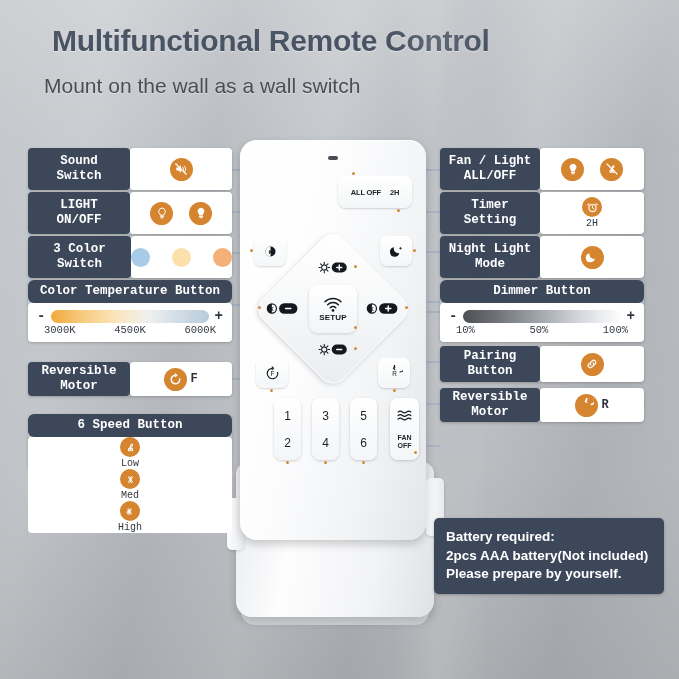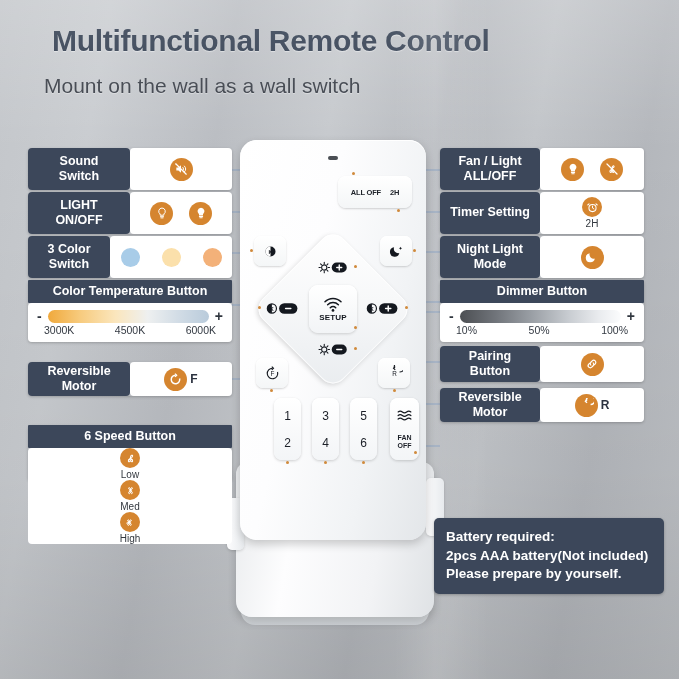--- a/index.html
+++ b/index.html
@@ -32,35 +32,35 @@
   }
   .subtitle{
     position:absolute;left:44px;top:74px;
     font-size:21px;color:#3a3f48;font-weight:normal;
     text-shadow:0 1px 1px rgba(255,255,255,.4);
   }
 
   
   .card{position:absolute;display:flex;align-items:stretch;
         border-radius:4px;z-index:6;
-        box-shadow:0 1px 3px rgba(0,0,0,.22);}
+        box-shadow:0 1px 3px rgba(0,0,0,.22);font-family:Liberation Mono, monospace;}
   .card .lbl{
     background:#3c475a;color:#fff;display:flex;align-items:center;
     justify-content:center;text-align:center;font-size:12.5px;
     font-weight:bold;line-height:1.22;border-radius:4px;
     padding:4px 6px;box-sizing:border-box;flex:none;
   }
   .card .icons{
     background:#fff;display:flex;align-items:center;justify-content:center;
     gap:16px;border-radius:4px;flex:1;box-sizing:border-box;
   }
 
   
   .card.stack{flex-direction:column;}
-  .card.stack .lbl{width:100%;border-radius:1px;padding:4px 4px;}
+  .card.stack .lbl{width:100%;border-radius:6px;padding:4px 4px;}
   .card.stack .panel{
     background:#fff;border-radius:4px;width:100%;box-sizing:border-box;
     flex:1;display:flex;flex-direction:column;justify-content:center;
   }
 
   
   .oic{width:23px;height:23px;border-radius:50%;background:#d5852f;
        display:inline-flex;align-items:center;justify-content:center;
        flex:none;position:relative;}
   .oic svg{display:block;}
@@ -367,21 +367,21 @@
       <span class="oic">
         <svg width="14" height="14" viewBox="0 0 24 24">
           <path d="M12 3.2a6 6 0 00-3.4 10.9v2.3h6.8v-2.3A6 6 0 0012 3.2z" fill="#fff"></path>
           <path d="M9.2 18.1h5.6M10 20.3h4" stroke="#fff" stroke-width="1.8" stroke-linecap="round"></path>
         </svg>
       </span>
     </div>
   </div>
 
   <div class="card" style="left:28px;top:236px;width:204px;height:42px;">
-    <div class="lbl" style="width:82px;">3 Color<br>Switch</div>
+    <div class="lbl" style="width:103px;">3 Color<br>Switch</div>
     <div class="icons" style="gap:0;">
       <span class="dots">
         <span class="dot" style="background:#a8cce8;"></span>
         <span class="dot" style="background:#fbe0ab;"></span>
         <span class="dot" style="background:#f3b179;"></span>
       </span>
     </div>
   </div>
 
   <div class="card stack" style="left:28px;top:280px;width:204px;height:62px;">
@@ -408,21 +408,21 @@
           <svg width="15" height="15" viewBox="0 0 24 24">
             <path d="M12 5.2a6.8 6.8 0 106.6 5.2" fill="none" stroke="#fff" stroke-width="2.4"></path>
             <path d="M11.2 2.6l2.6 2.6-2.6 2.6" fill="none" stroke="#fff" stroke-width="2.2"></path>
           </svg>
         </span>
         <span class="tag">F</span>
       </span>
     </div>
   </div>
 
-  <div class="card stack" style="left:28px;top:425px;width:204px;height:56px;">
+  <div class="card stack" style="left:28px;top:414px;width:204px;height:56px;">
     <div class="lbl">6 Speed Button</div>
     <div class="panel" style="flex-direction:column;justify-content:space-around;align-items:center;">
       <span class="icol">
         <span class="oic sm">
           <svg width="13" height="13" viewBox="0 0 24 24">
             <circle cx="12" cy="12" r="1.9" fill="#fff"></circle>
             <g fill="none" stroke="#fff" stroke-width="1.9" stroke-linecap="round">
               <path d="M12 10c0-4 4-5.4 4-2.6 0 2-2.2 2.6-4 2.6z"></path>
               <path d="M10.2 13c-3.4 2-2.4 6.1.2 4.8 1.8-.9 1.3-3.2-.2-4.8z"></path>
               <path d="M13.8 13c3.4 2 2.4 6.1-.2 4.8-1.8-.9-1.3-3.2.2-4.8z"></path>

